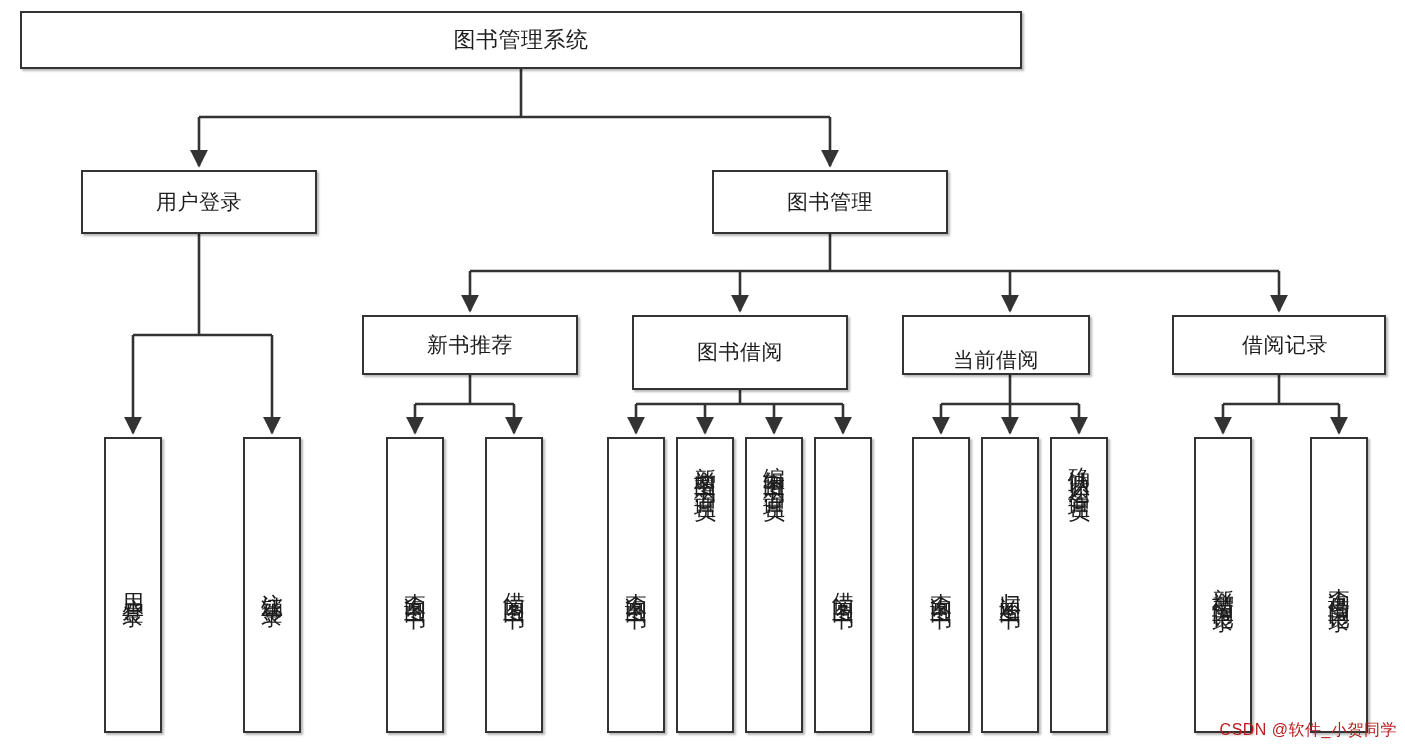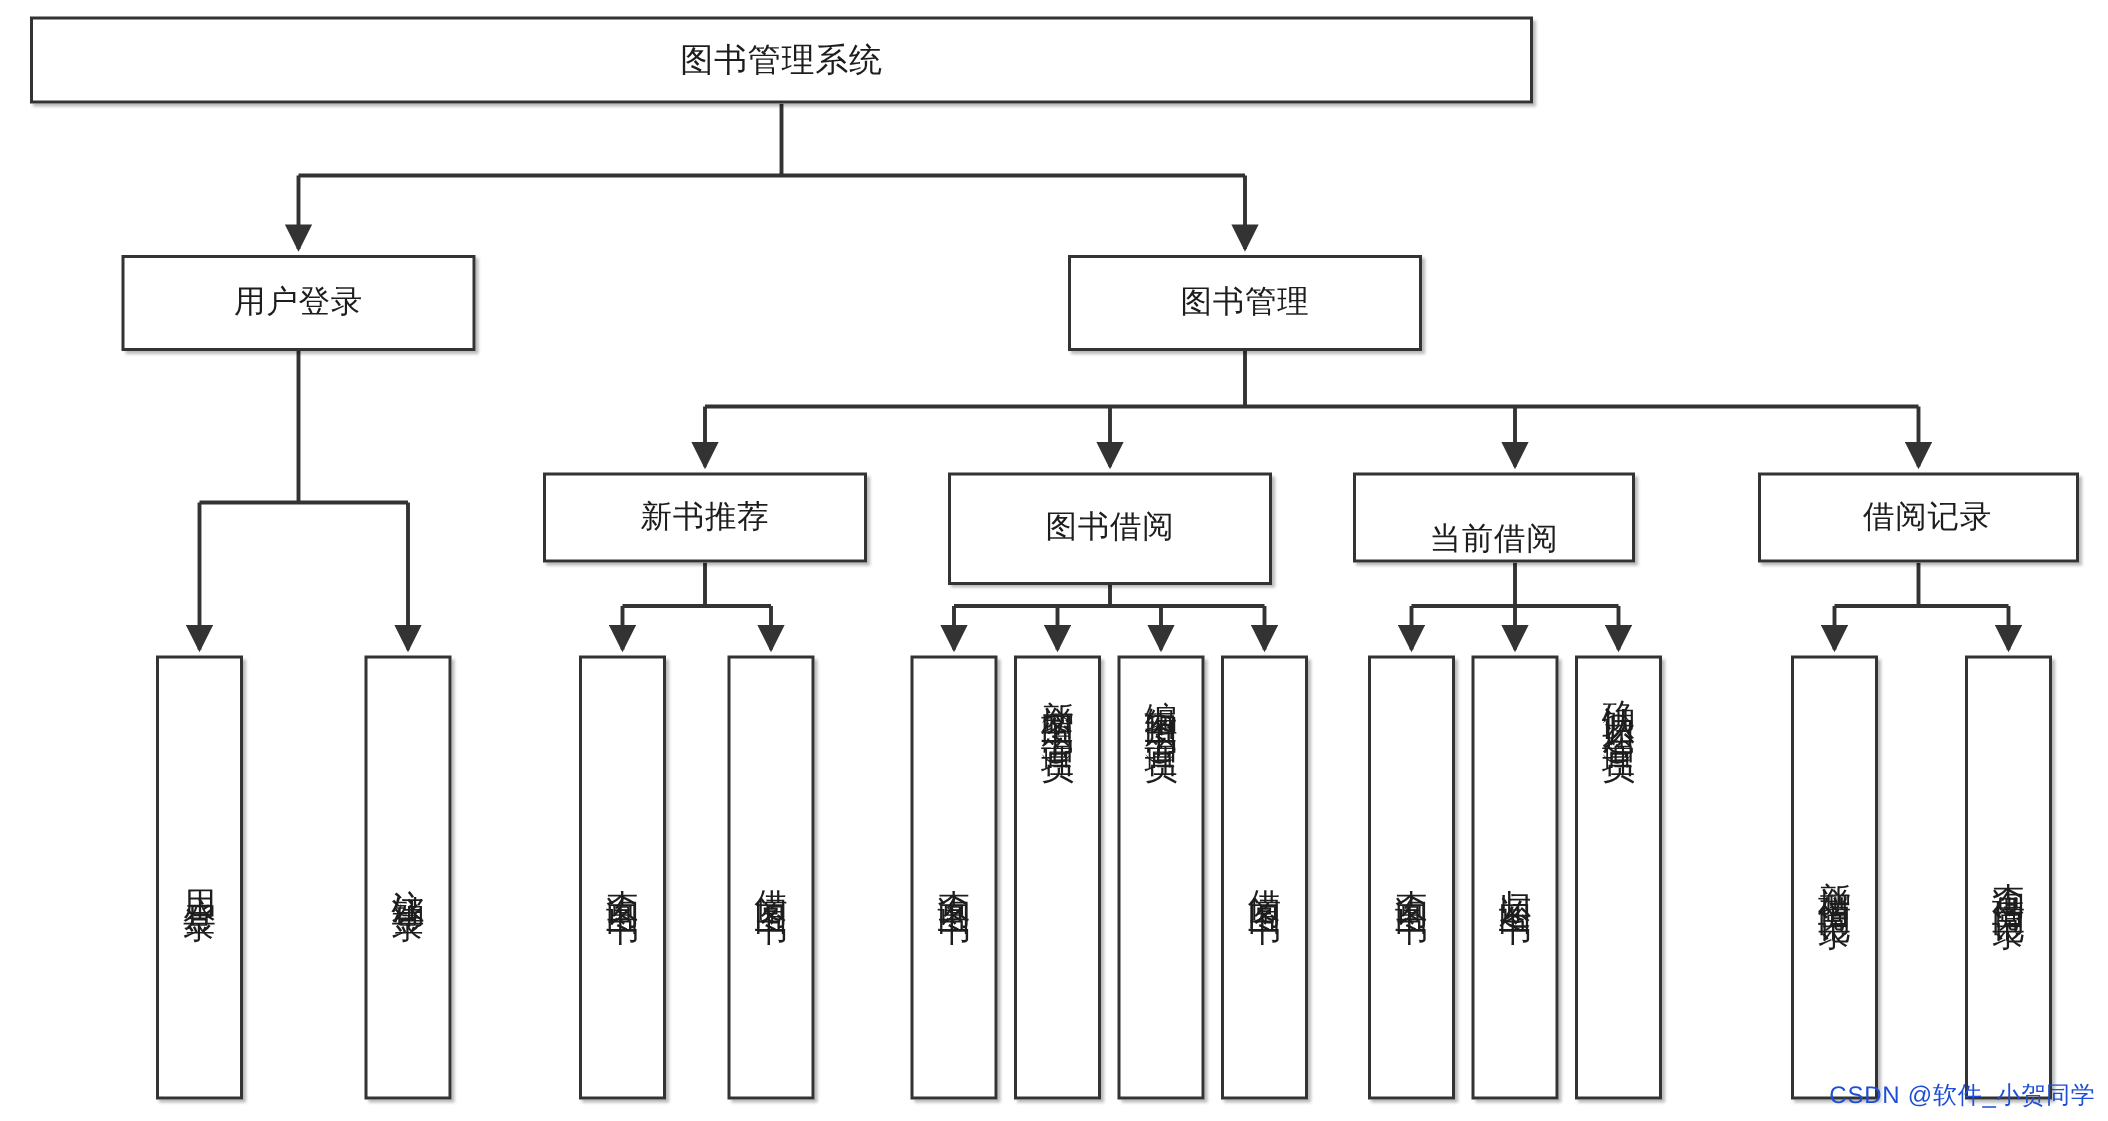--- a/index.html
+++ b/index.html
@@ -68,21 +68,21 @@
   }
   .node.v.mid {
     align-items: center;
     padding-top: 0;
   }
   #watermark {
     position: absolute;
     right: 8px;
     bottom: 6px;
     font-size: 16px;
-    color: #1d4ed8;
+    color: #b91c1c;
     letter-spacing: 0.5px;
     z-index: 5;
     user-select: none;
   }
 </style>
 </head>
 <body>
 
 <div id="canvas">
 

